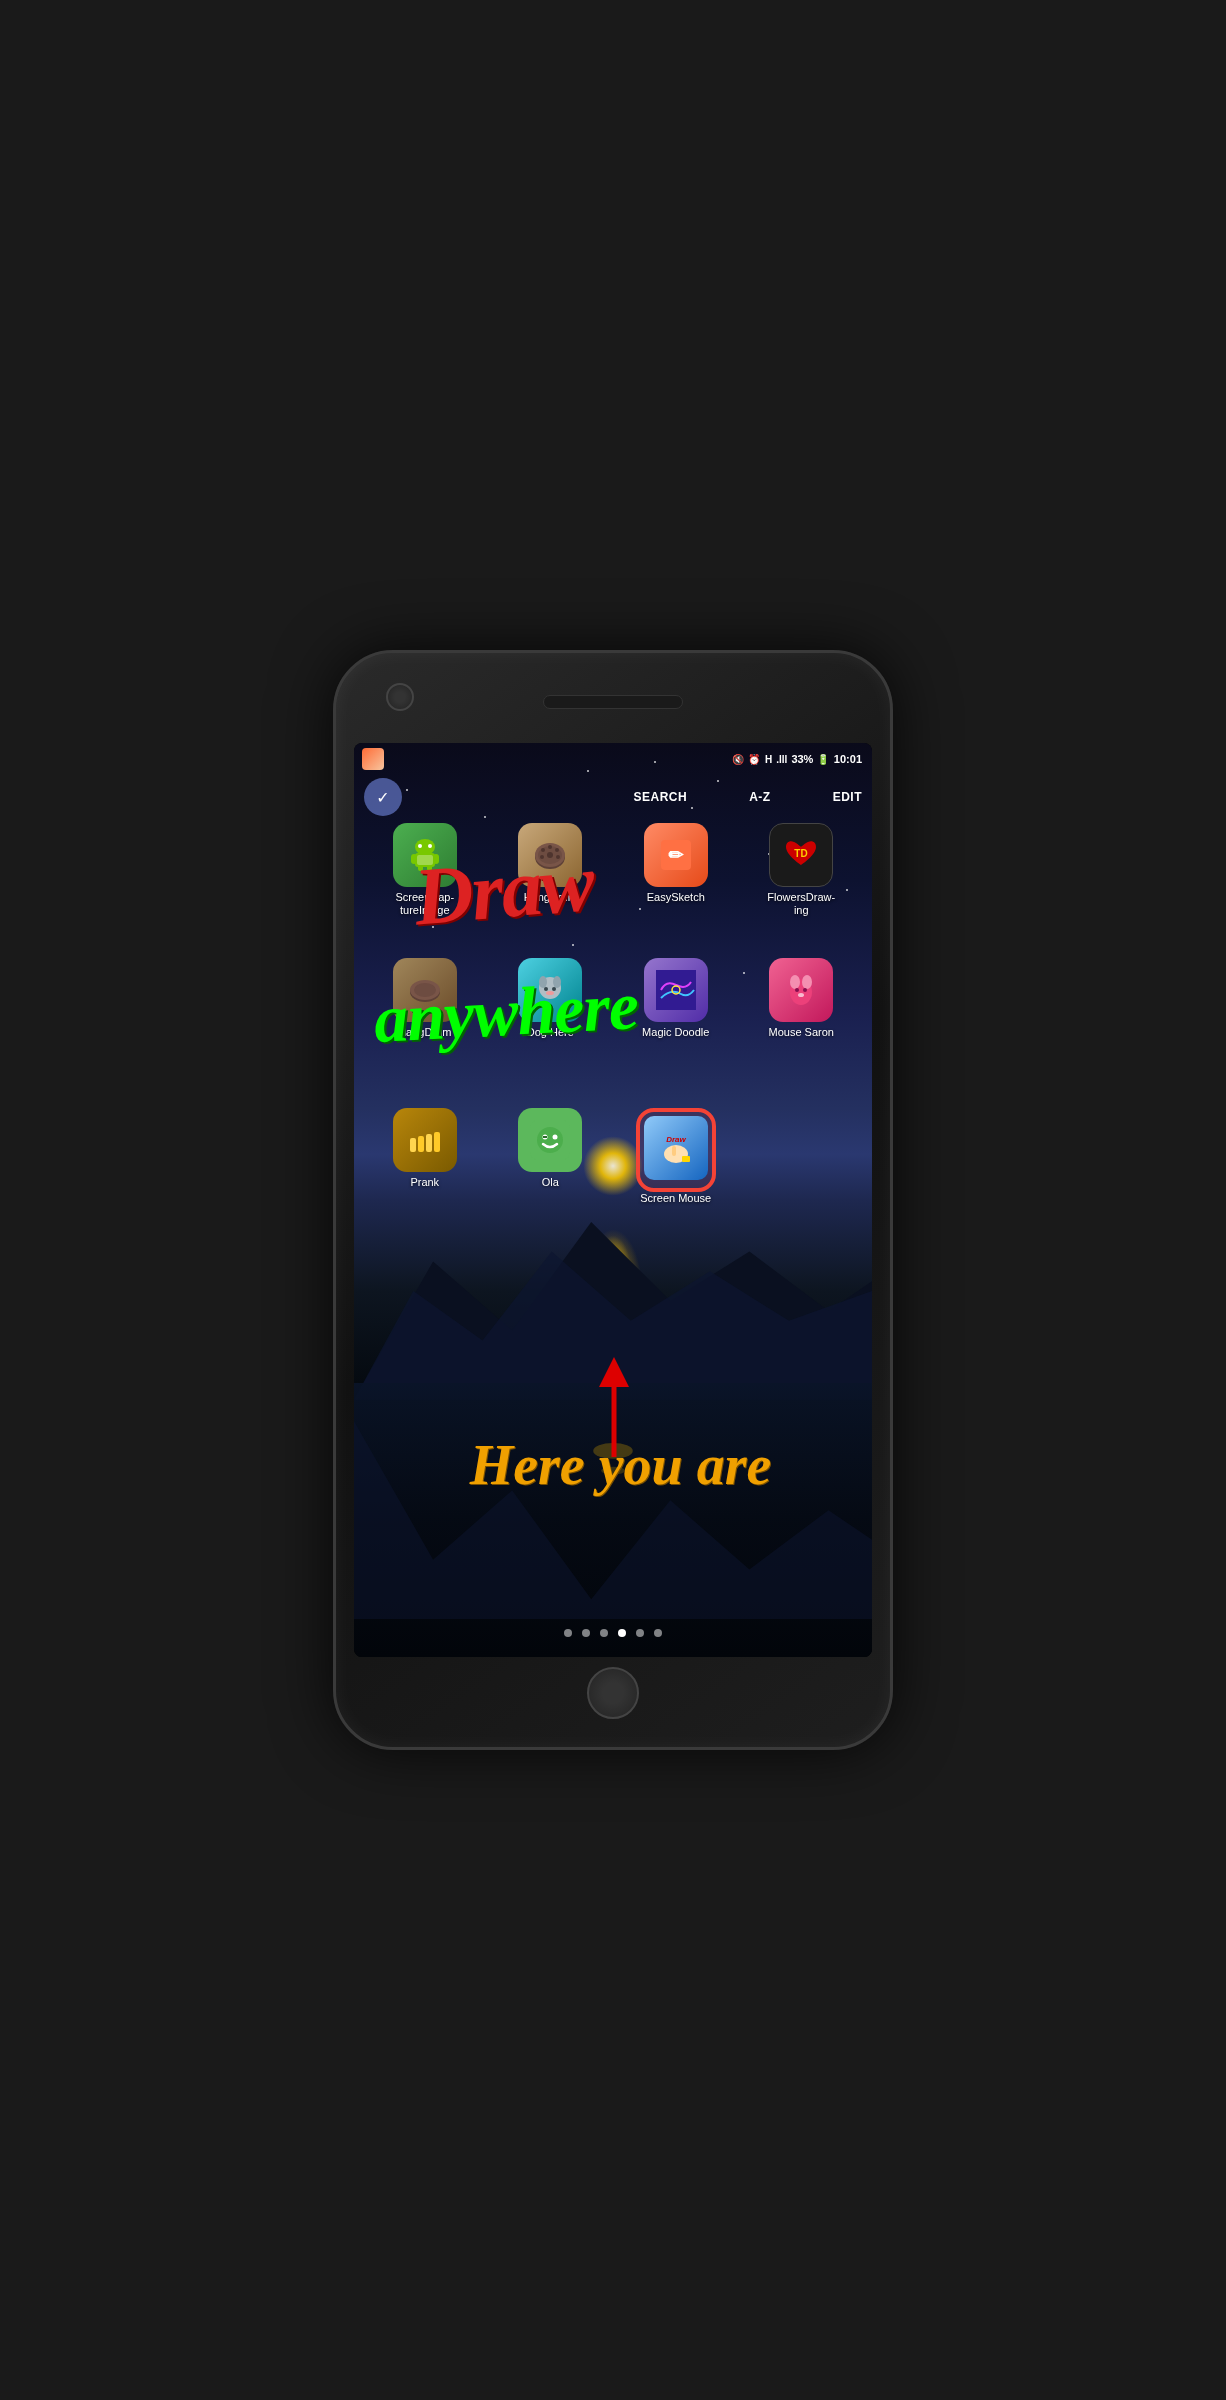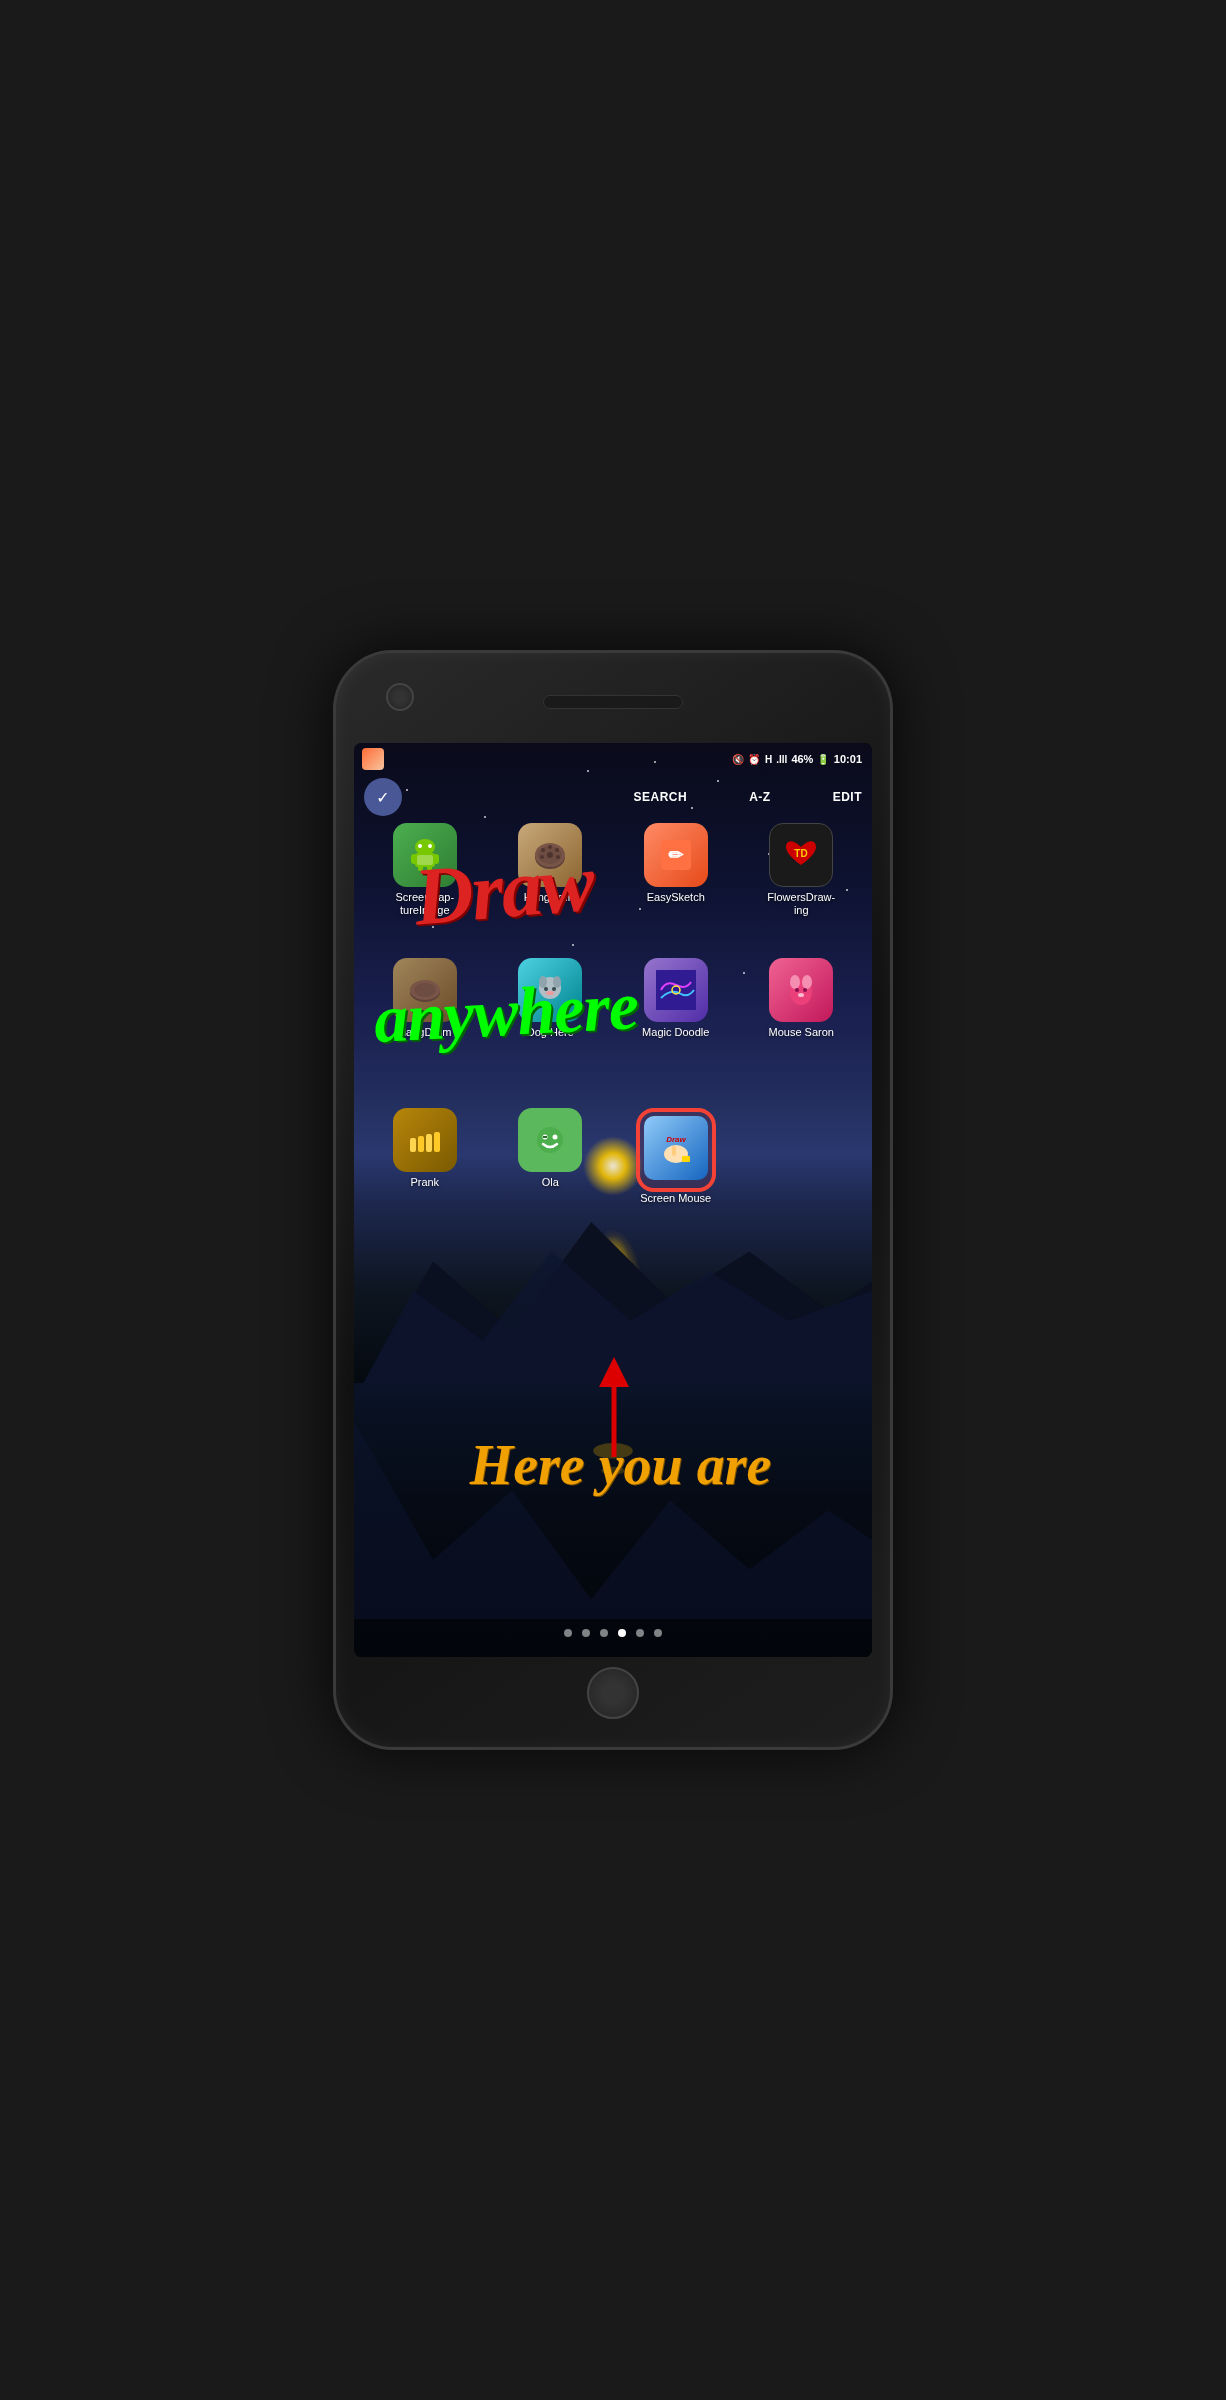--- a/index.html
+++ b/index.html
@@ -365,21 +365,21 @@
 
       <div class="status-bar">
         <div class="status-left">
           <div style="width:22px;height:22px;background:linear-gradient(135deg,#ff6b35,#f7c59f);border-radius:4px;"></div>
         </div>
         <div class="status-right">
           <span class="status-text" style="font-size:10px;">🔇</span>
           <span class="status-text" style="font-size:10px;">⏰</span>
           <span class="status-text" style="font-size:10px;">H</span>
           <span class="status-text" style="font-size:10px;">.lll</span>
-          <span class="status-text">46%</span>
+          <span class="status-text">33%</span>
           <span class="status-text" style="font-size:10px;">🔋</span>
           <span class="status-text">10:01</span>
         </div>
       </div>
 
       <div class="drawer-header">
         <div class="back-circle">
           <span>✓</span>
         </div>
         <span class="header-btn">SEARCH</span>

